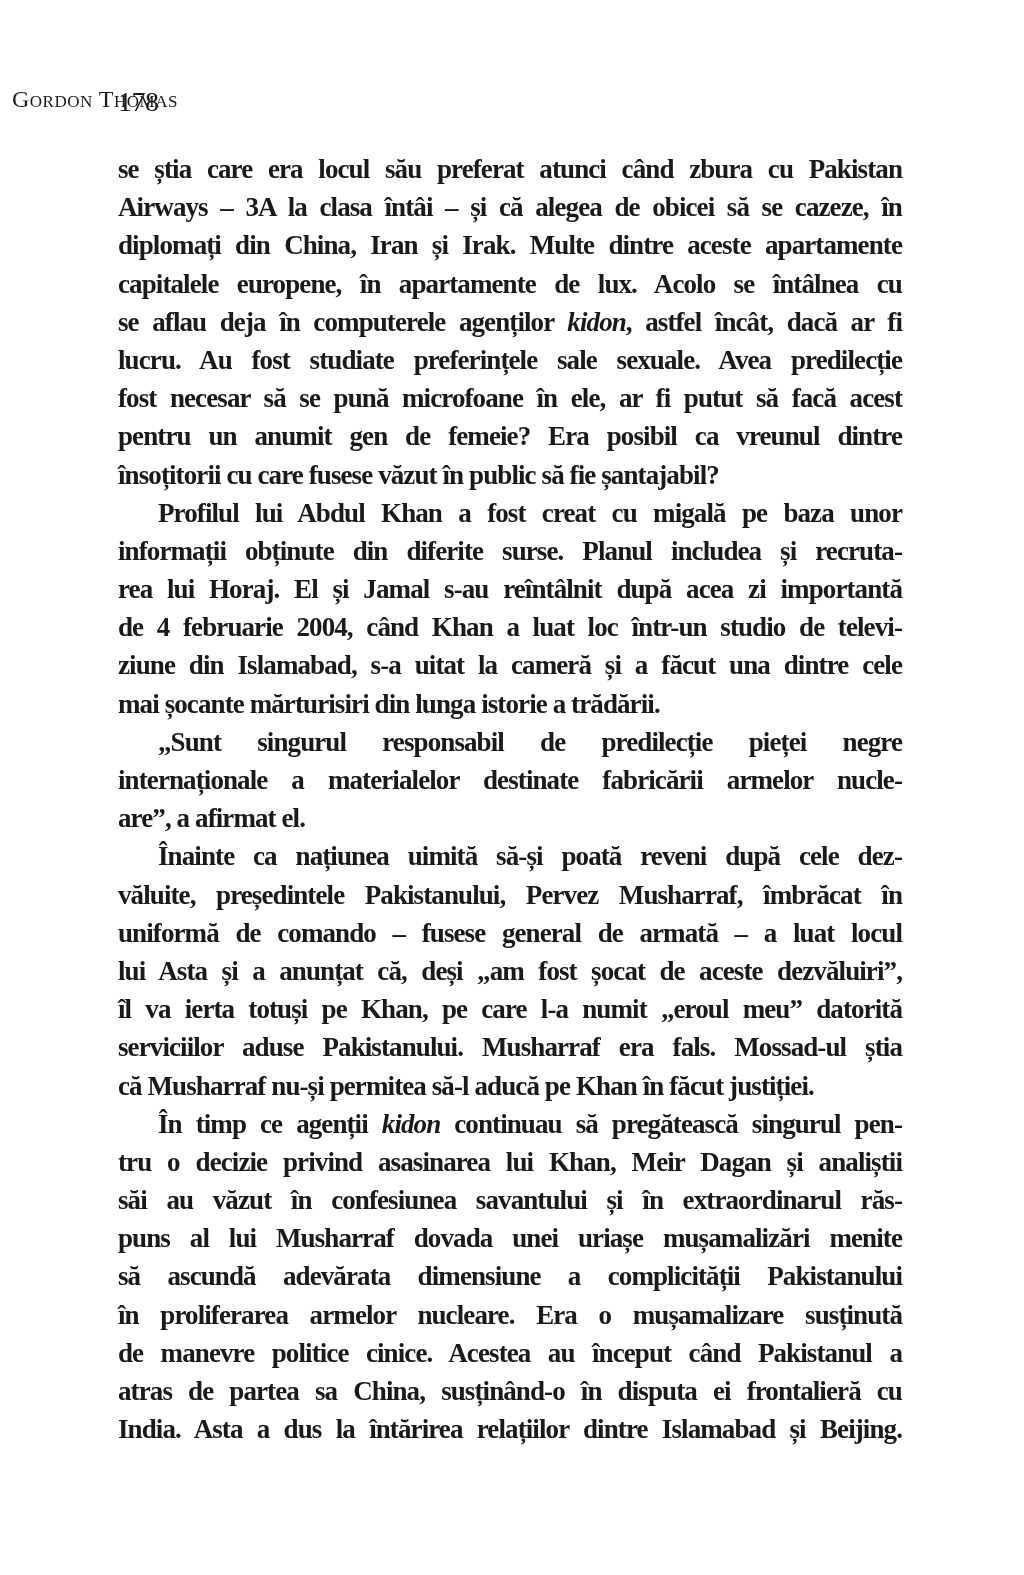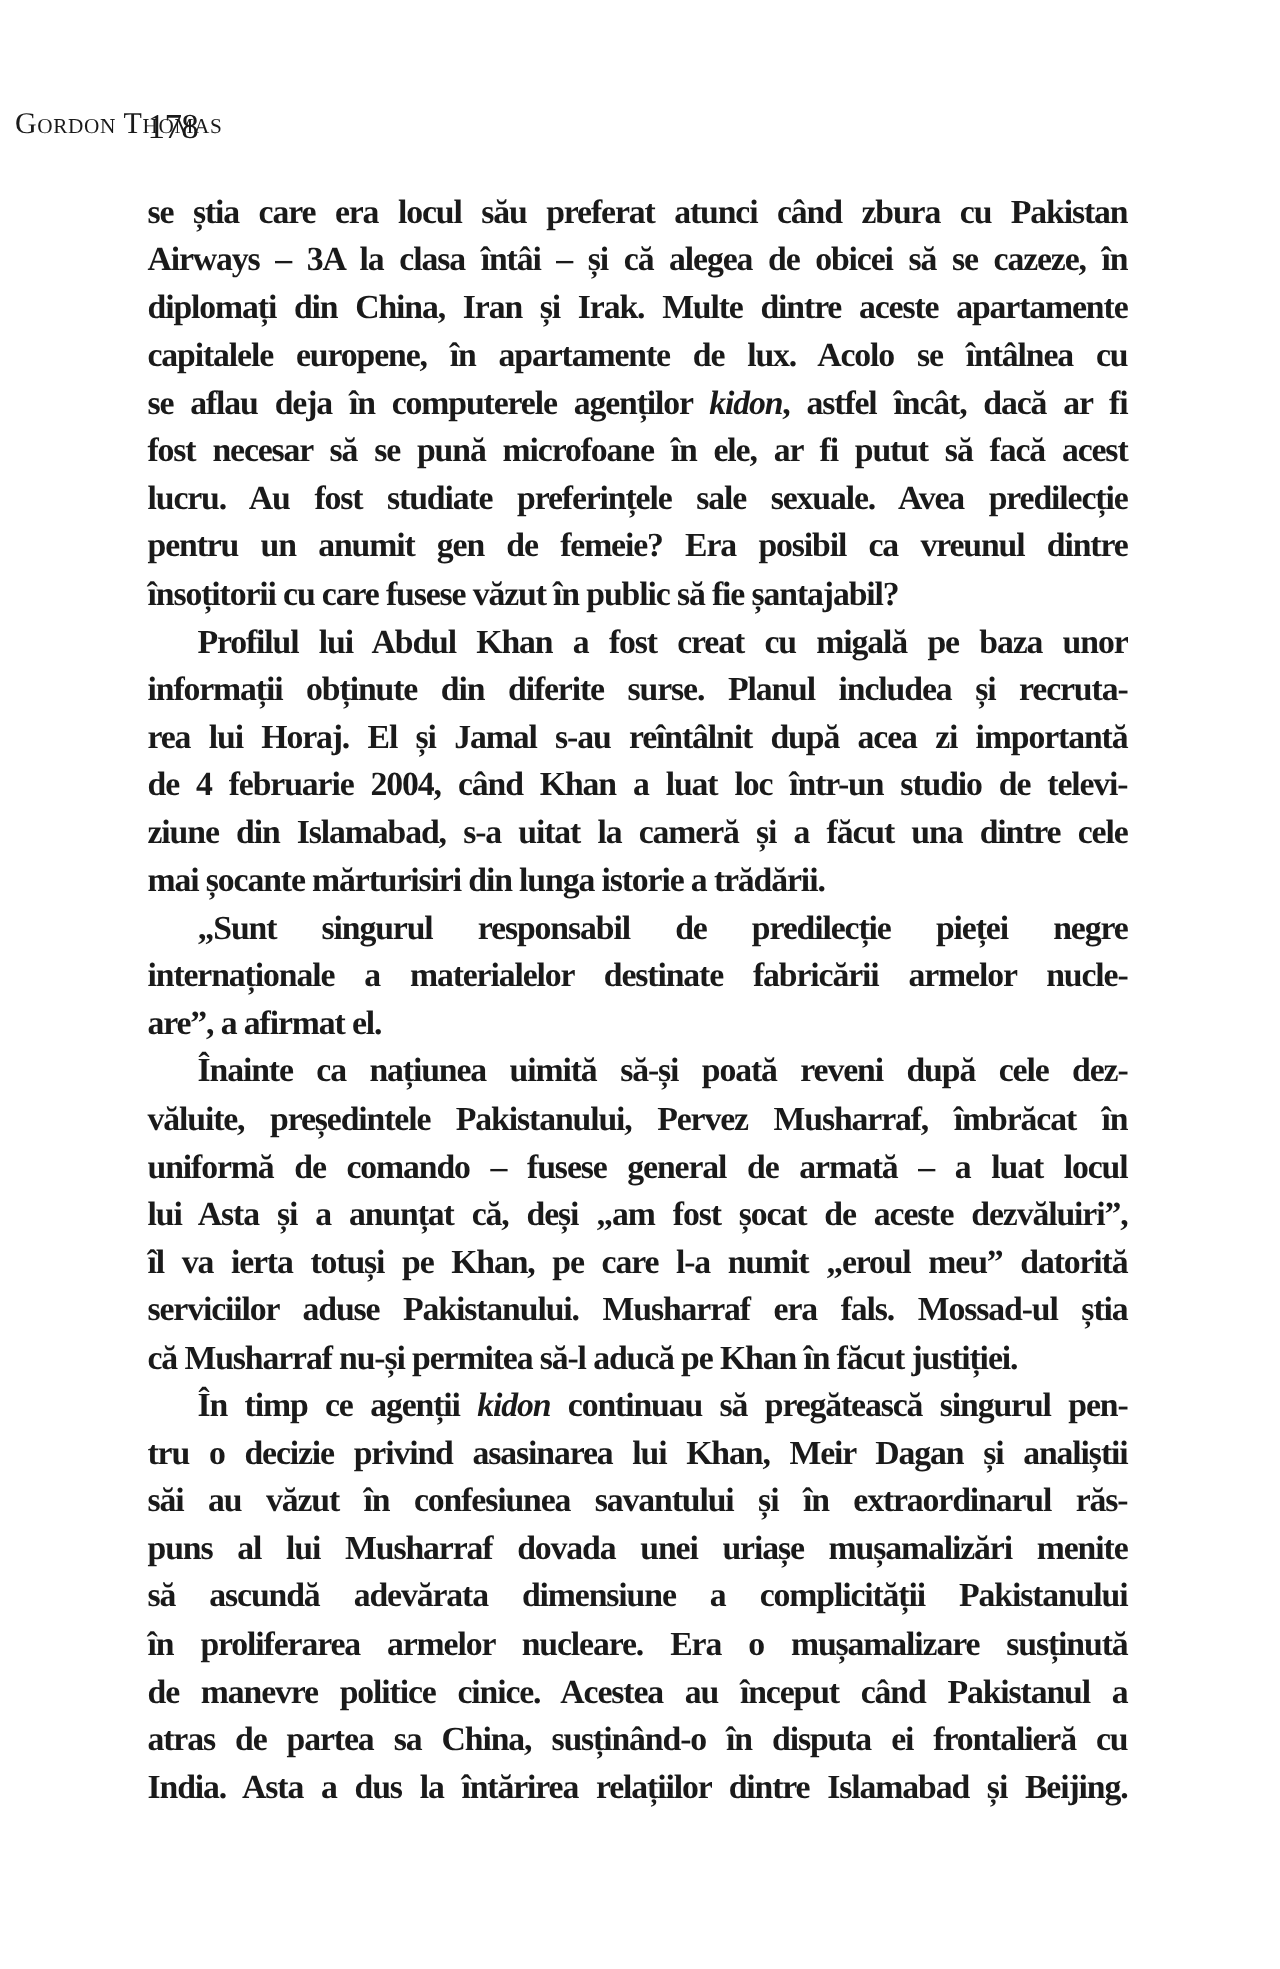--- a/index.html
+++ b/index.html
@@ -19,22 +19,22 @@
 <div class="running-head">Gordon Thomas</div>
 
 <div class="body-text">
 
   <div>
     <span class="line">se știa care era locul său preferat atunci când zbura cu Pakistan</span>
     <span class="line">Airways – 3A la clasa întâi – și că alegea de obicei să se cazeze, în</span>
     <span class="line">diplomați din China, Iran și Irak. Multe dintre aceste apartamente</span>
     <span class="line">capitalele europene, în apartamente de lux. Acolo se întâlnea cu</span>
     <span class="line"><span>se aflau deja în computerele agenților </span><i>kidon</i><span>, astfel încât, dacă ar fi</span></span>
+    <span class="line">lucru. Au fost studiate preferințele sale sexuale. Avea predilecție</span>
     <span class="line">fost necesar să se pună microfoane în ele, ar fi putut să facă acest</span>
-    <span class="line">lucru. Au fost studiate preferințele sale sexuale. Avea predilecție</span>
     <span class="line">pentru un anumit gen de femeie? Era posibil ca vreunul dintre</span>
     <span class="line last">însoțitorii cu care fusese văzut în public să fie șantajabil?</span>
   </div>
 
   <div>
     <span class="line indent">Profilul lui Abdul Khan a fost creat cu migală pe baza unor</span>
     <span class="line">informații obținute din diferite surse. Planul includea și recruta-</span>
     <span class="line">rea lui Horaj. El și Jamal s-au reîntâlnit după acea zi importantă</span>
     <span class="line">de 4 februarie 2004, când Khan a luat loc într-un studio de televi-</span>
     <span class="line">ziune din Islamabad, s-a uitat la cameră și a făcut una dintre cele</span>

